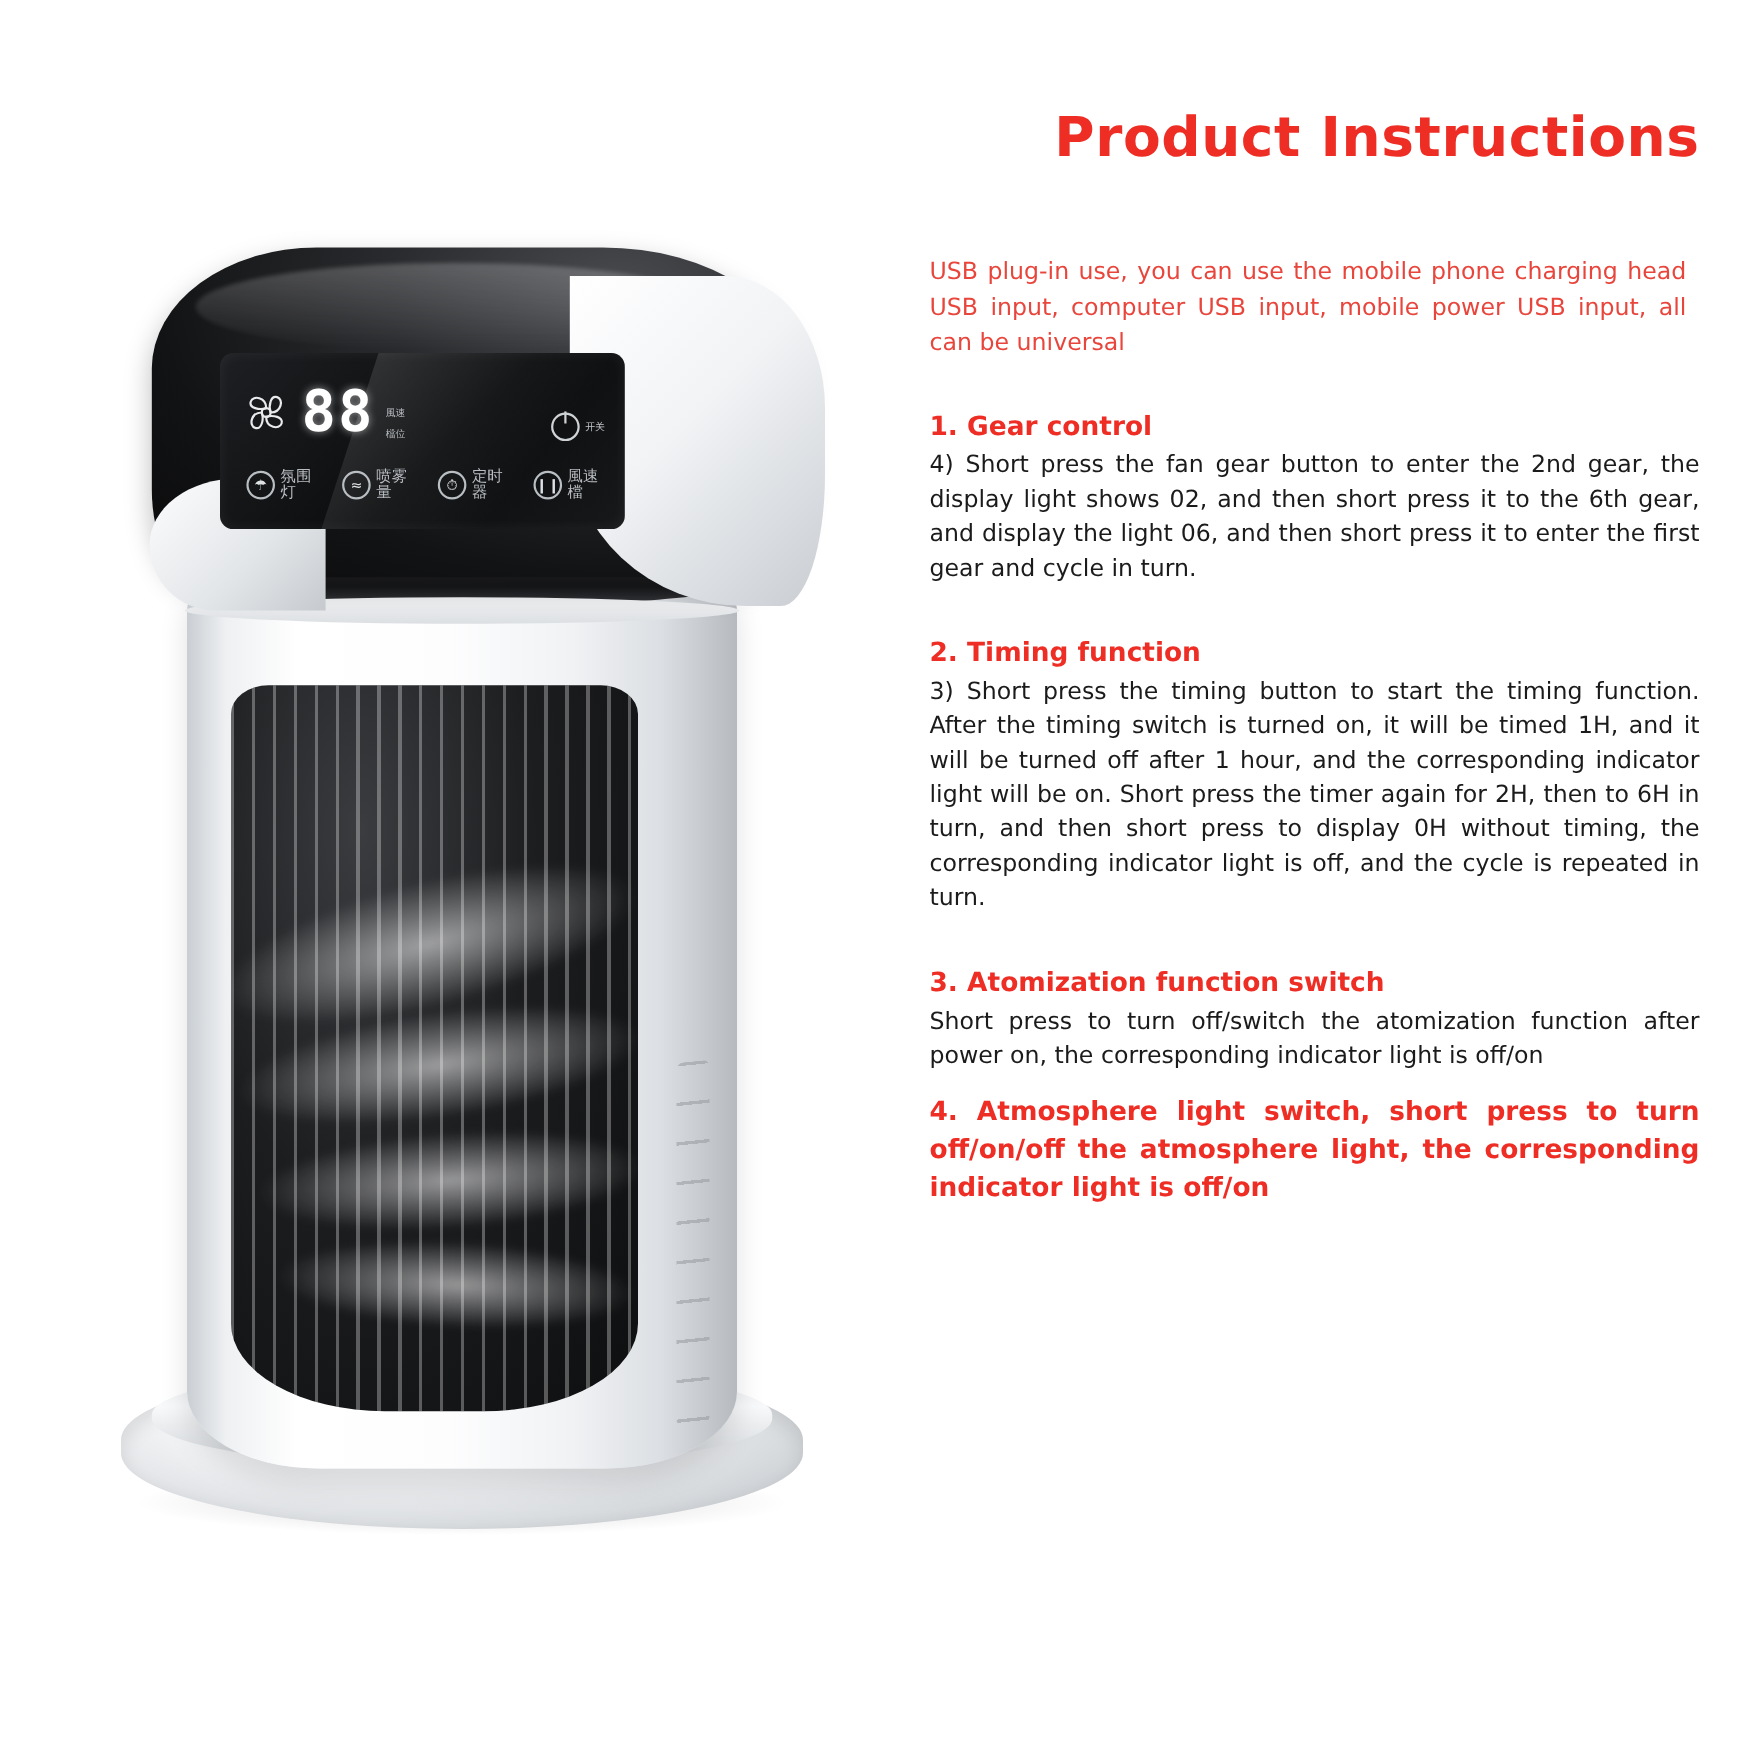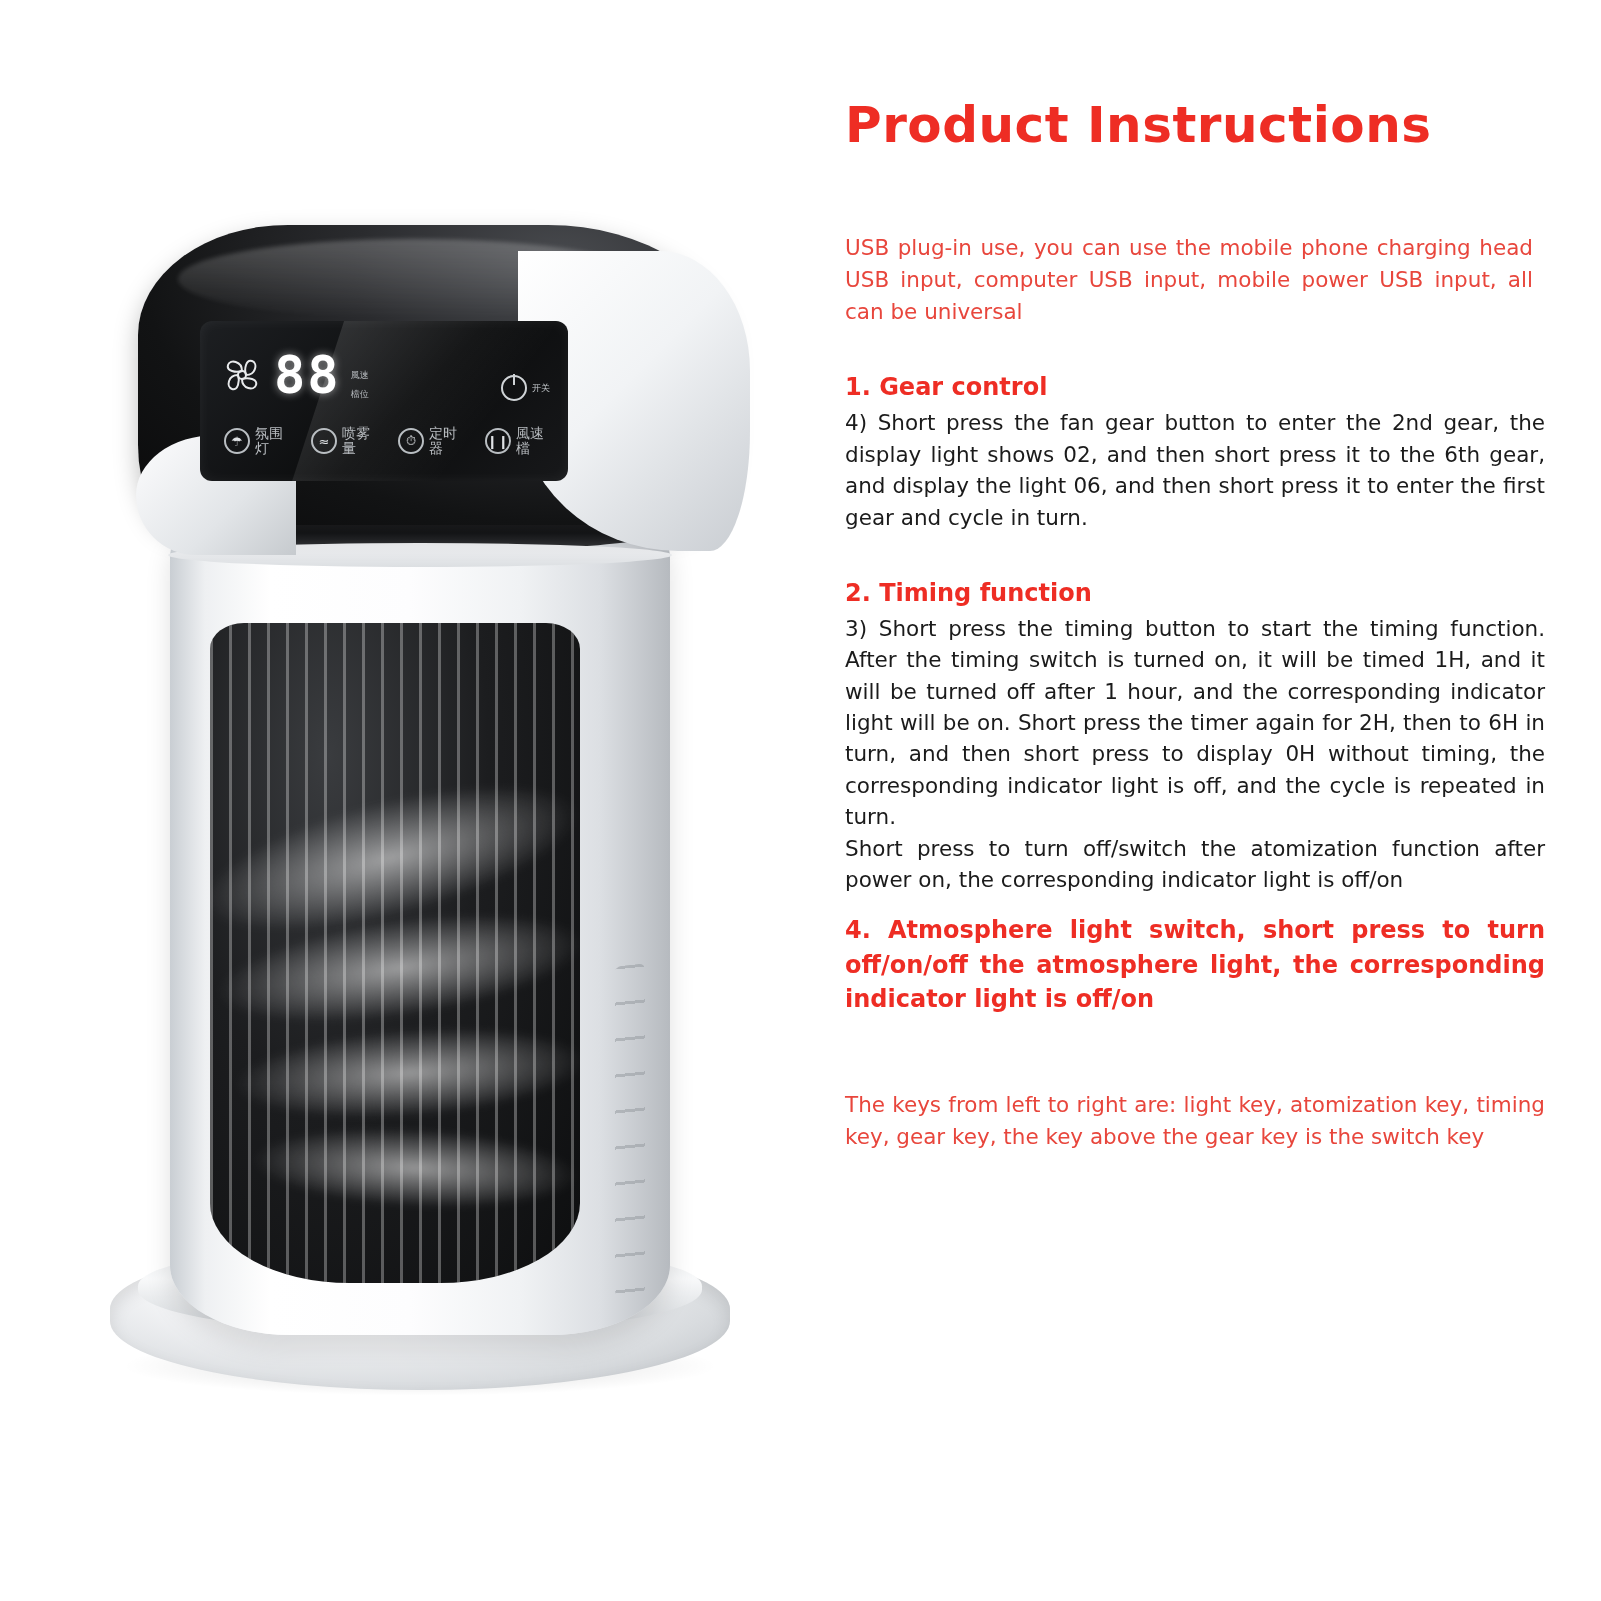--- a/index.html
+++ b/index.html
@@ -236,21 +236,21 @@
     left: 845px; top: 0;
     width: 700px; height: 1601px;
     padding-top: 96px;
   }
   h1.title {
     margin: 0 0 0 0;
     font-family: "DejaVu Sans", sans-serif;
     font-weight: bold;
     font-size: 50px;
     color: #ee2d24;
-    text-align: left;
+    text-align: right;
     letter-spacing: 0.5px;
   }
   .intro {
     margin: 78px 12px 0 0;
     font-size: 21.5px;
     line-height: 1.48;
     color: #e8463c;
     text-align: justify;
     font-family: "DejaVu Sans", sans-serif;
   }
@@ -390,20 +390,20 @@
     <h1 class="title">Product Instructions</h1>
 
     <p class="intro">USB plug-in use, you can use the mobile phone charging head USB input, computer USB input, mobile power USB input, all can be universal</p>
 
     <h2 class="sect">1. Gear control</h2>
     <p class="body-text last">4) Short press the fan gear button to enter the 2nd gear, the display light shows 02, and then short press it to the 6th gear, and display the light 06, and then short press it to enter the first gear and cycle in turn.</p>
 
     <h2 class="sect">2. Timing function</h2>
     <p class="body-text last">3)   Short press the timing button to start the timing function. After the timing switch is turned on, it will be timed 1H, and it will be turned off after 1 hour, and the corresponding indicator light will be on. Short press the timer again for 2H, then to 6H in turn, and then short press to display 0H without timing, the corresponding indicator light is off, and the cycle is repeated in turn.</p>
 
+    <h2 class="sect">3. Atomization function switch</h2>
     <p class="body-text last">Short press to turn off/switch the atomization function after power on, the corresponding indicator light is off/on</p>
 
     <p class="red-block">4. Atmosphere light switch, short press to turn off/on/off the atmosphere light, the corresponding indicator light is off/on</p>
 
-    <p class="footnote">The keys from left to right are: light key, atomization key, timing key, gear key, the key above the gear key is the switch key</p>
 
   </div>
 </div>
 
 </body></html>

